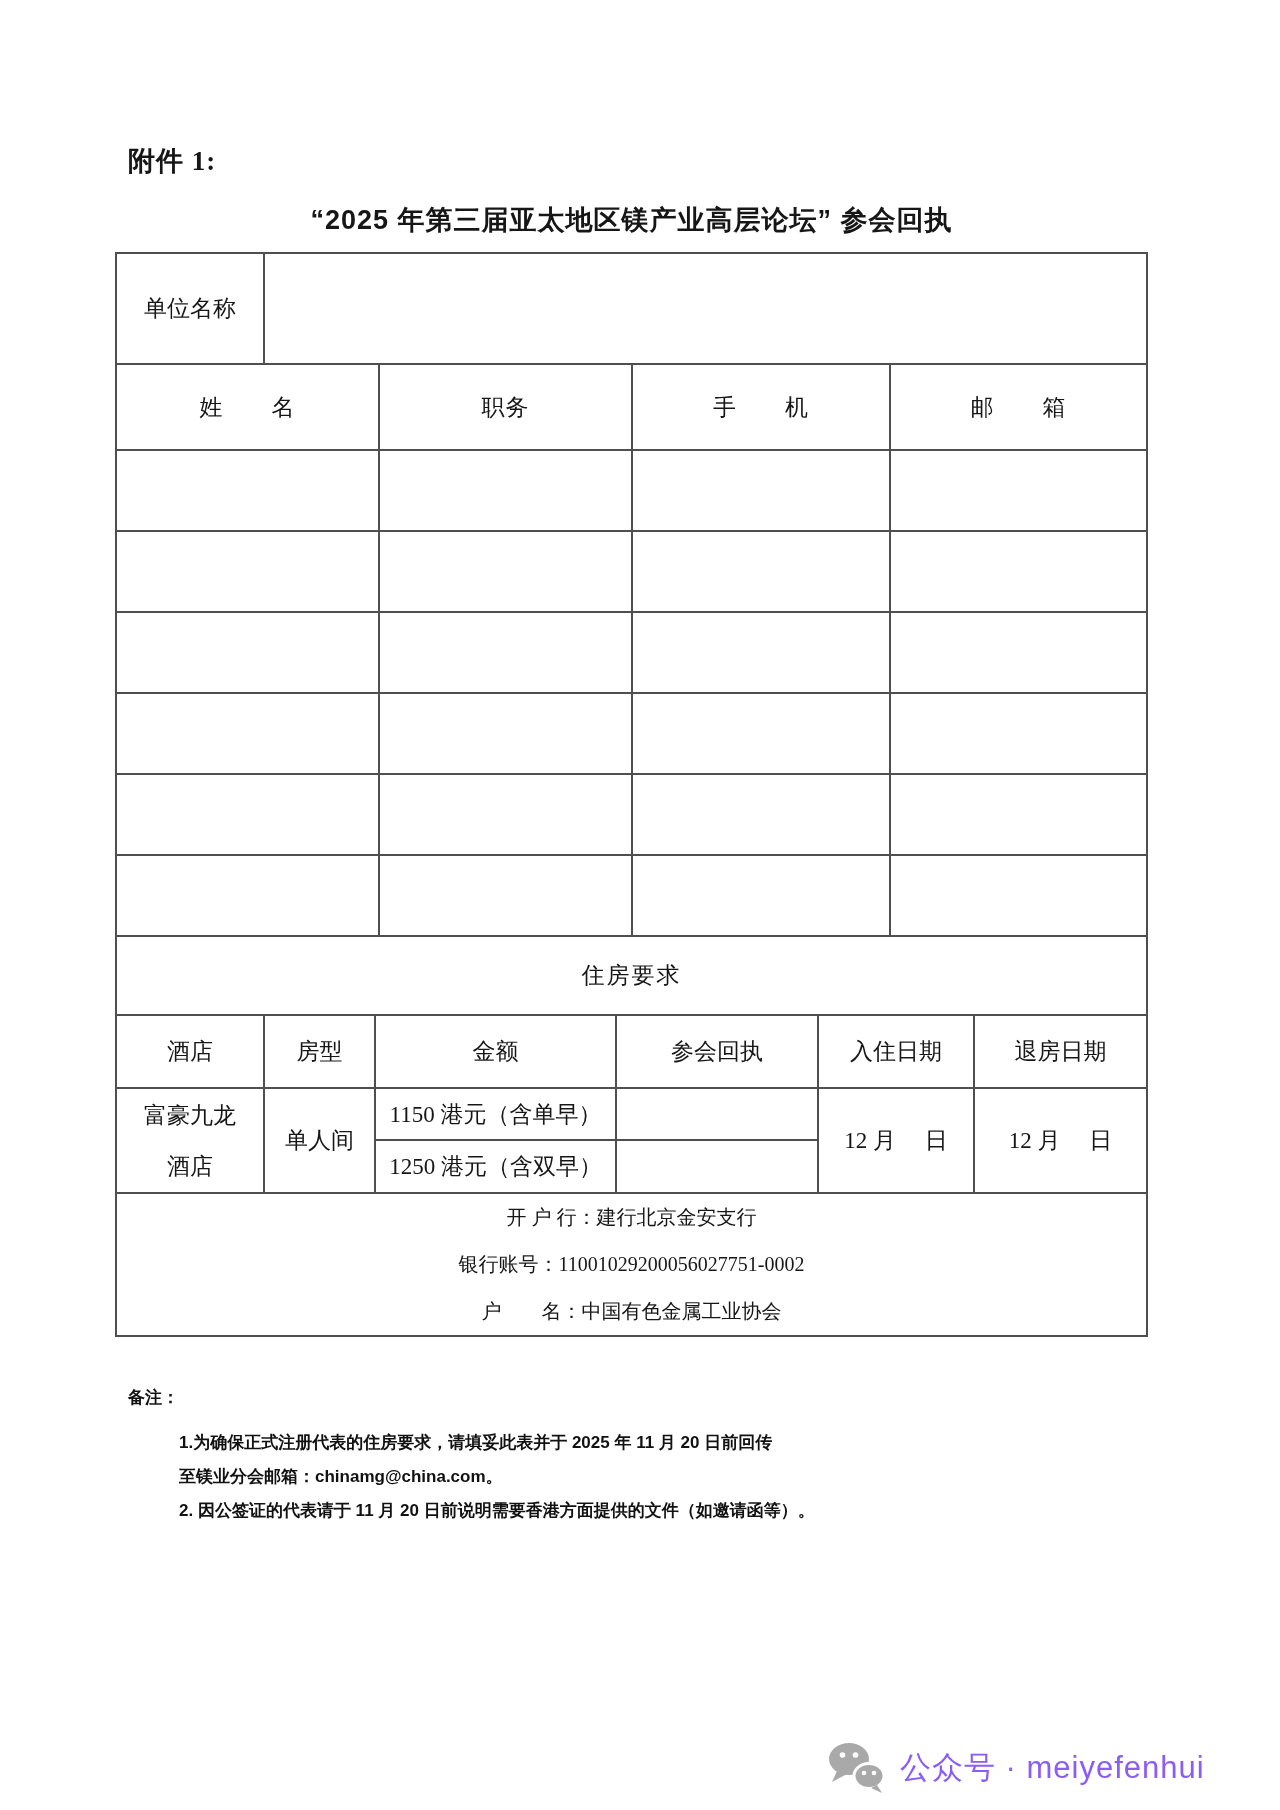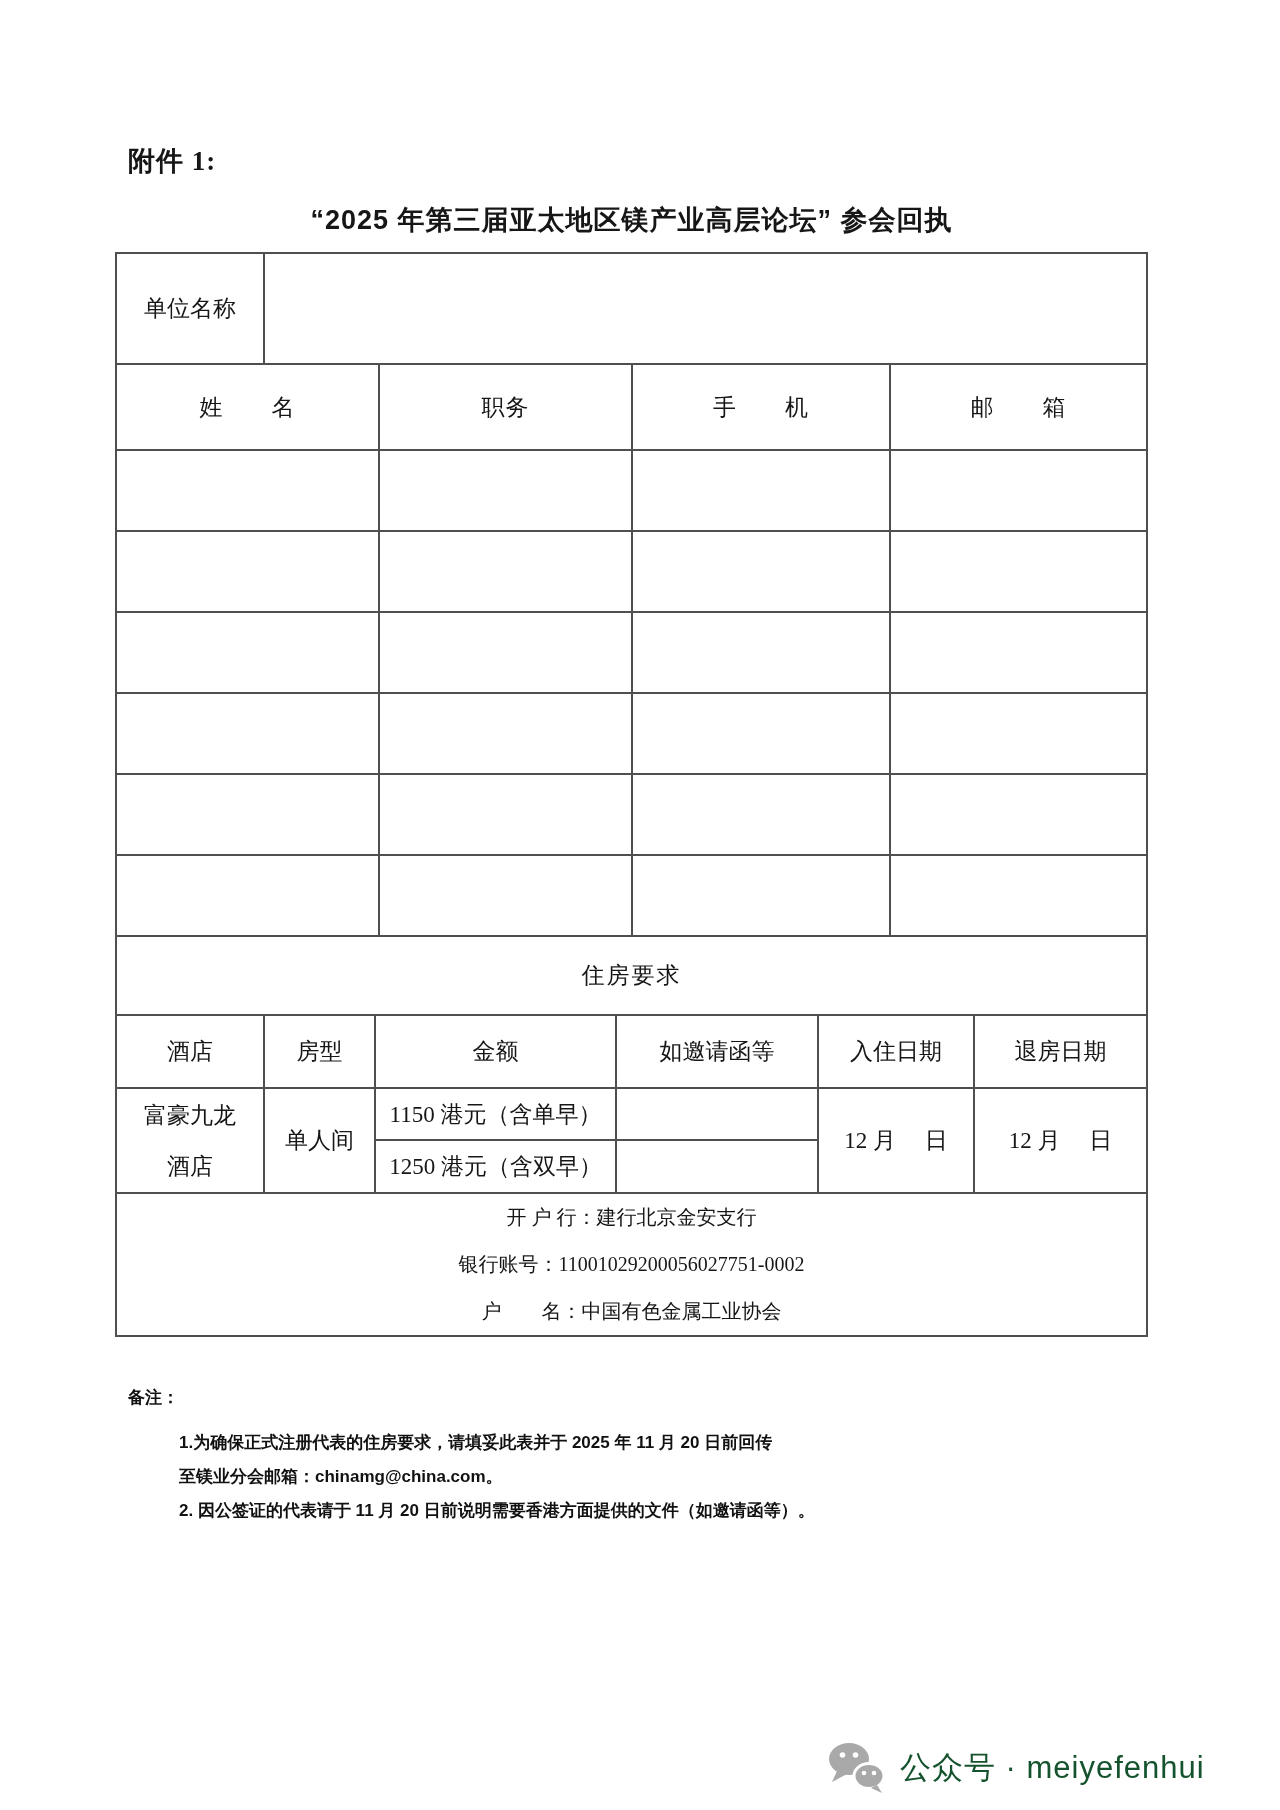--- a/index.html
+++ b/index.html
@@ -47,21 +47,21 @@
     position:absolute;left:128px;top:1381px;width:1000px;
     font-family:"Liberation Sans","DejaVu Sans",sans-serif;
     font-weight:700;font-size:17px;line-height:34px;color:#111;
     display:flex;
   }
   .notes .notes-label{flex:0 0 auto;white-space:nowrap;}
   .notes .notes-body{flex:1 1 auto;margin-top:45px;}
   .footer-mark{
     position:absolute;left:828px;top:1742px;
     display:flex;align-items:center;gap:14px;
-    color:#14532d;
+    color:#8b5cf6;
     font-family:"Liberation Sans","DejaVu Sans",sans-serif;
     font-size:31px;font-weight:400;letter-spacing:1px;
   }
   .footer-mark svg{display:block;}
 </style>
 </head>
 <body>
 
 <div class="page">
 
@@ -152,21 +152,21 @@
           <col style="width:241px">
         <col style="width:202px">
           <col style="width:156px">
           <col>
       </colgroup>
       <tbody>
           <tr class="hotel-hdr">
         <th>酒店</th>
         <th>房型</th>
         <th>金额</th>
-        <th>如邀请函等</th>
+        <th>参会回执</th>
         <th>入住日期</th>
         <th>退房日期</th>
       </tr>
       <tr class="hotel-r1">
         <td class="hotel-name" rowspan="2">
           <div>富豪九龙</div>
           <div>酒店</div>
         </td>
         <td rowspan="2">单人间</td>
         <td>1150 港元（含单早）</td>

